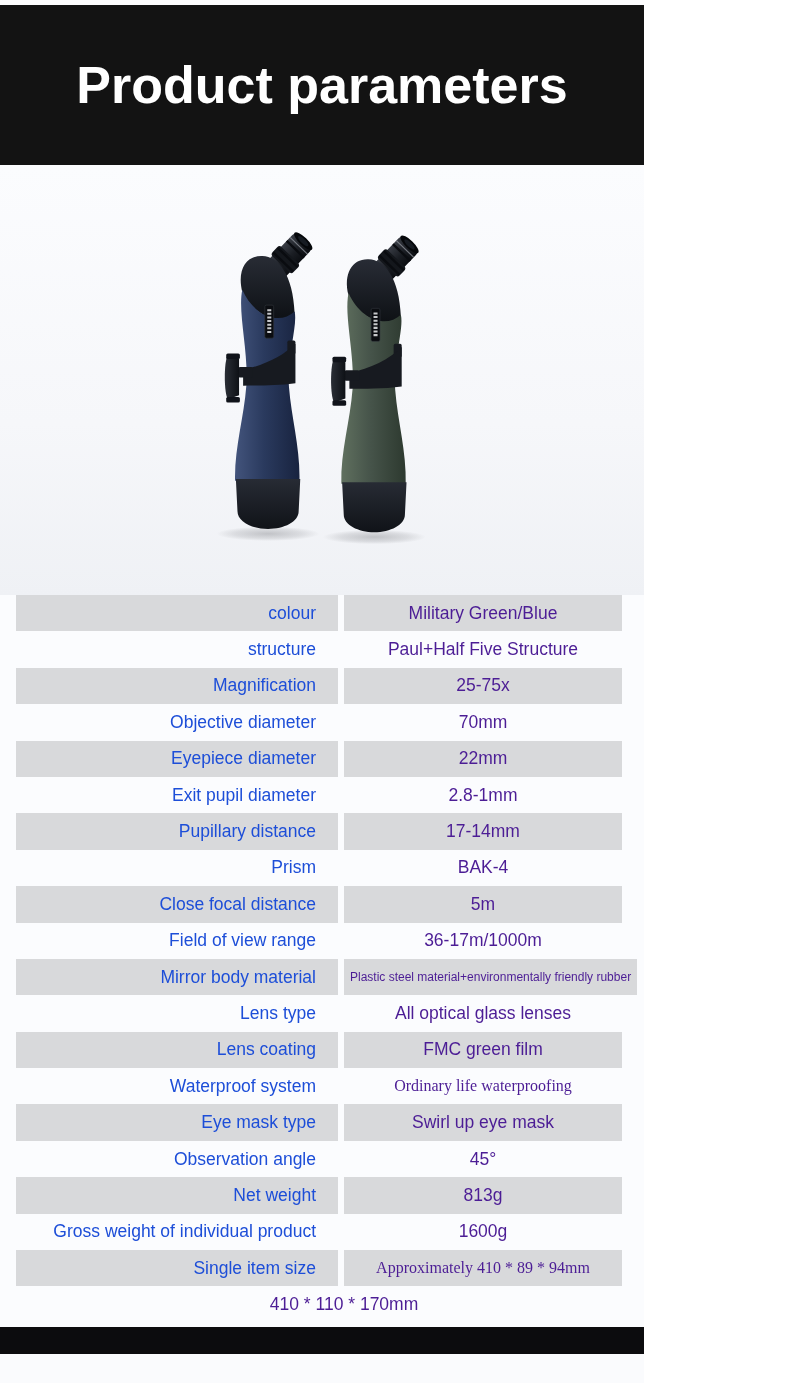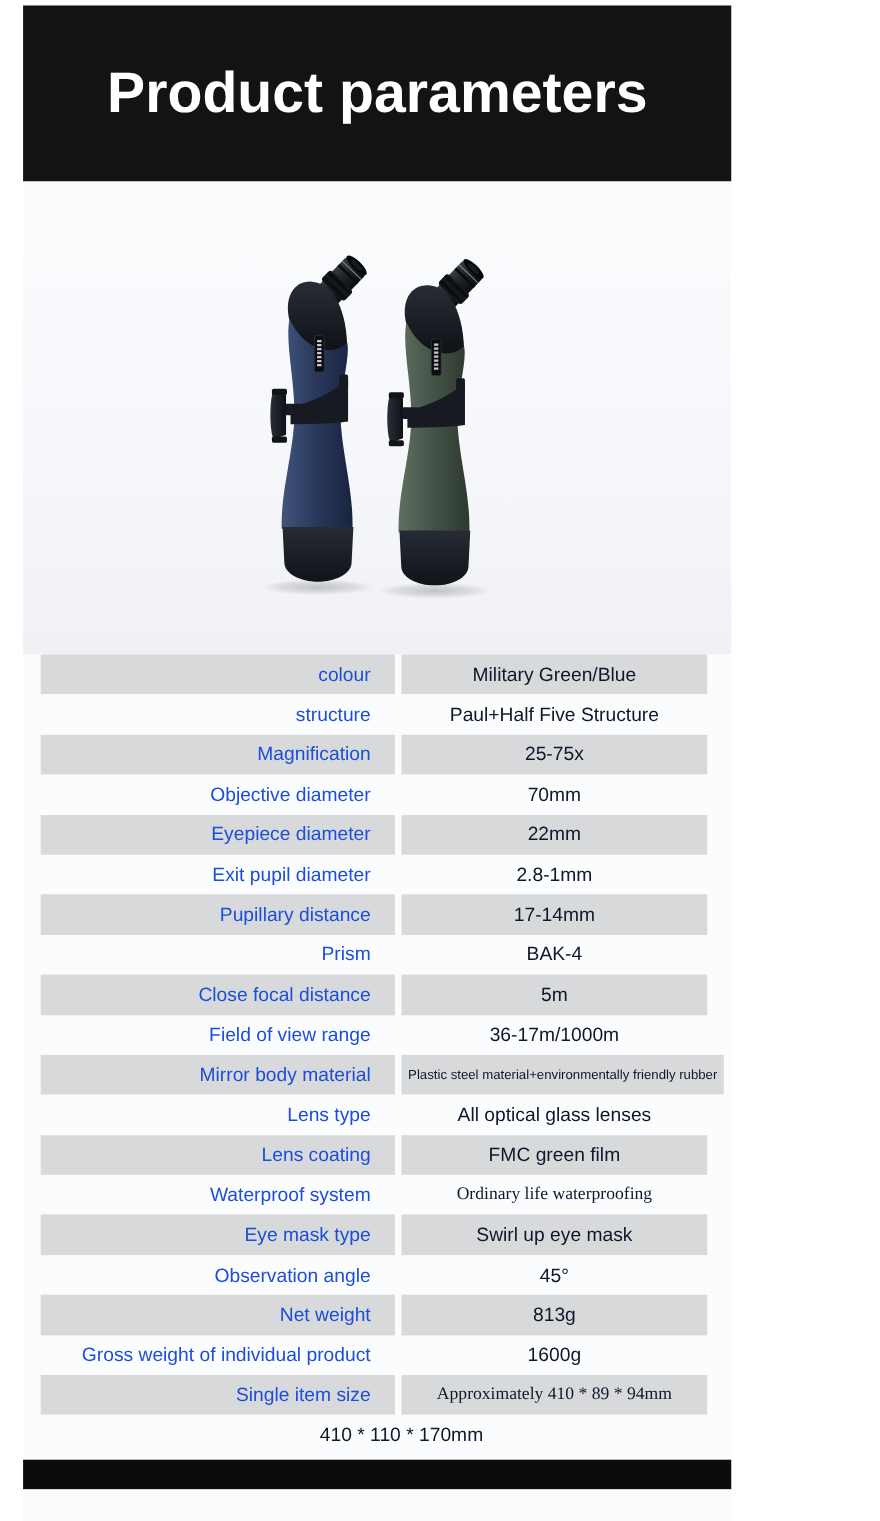--- a/index.html
+++ b/index.html
@@ -1,17 +1,17 @@
 <!DOCTYPE html>
 <html><head>
 <meta charset="utf-8">
 <style>
   html,body{margin:0;padding:0;background:#ffffff;}
   body{width:800px;font-family:"Liberation Sans",sans-serif;-webkit-font-smoothing:antialiased;}
-  .page{width:644px;height:1383px;display:flex;flex-direction:column;overflow:hidden;background:#ffffff;padding-left:21px;}
+  .page{width:644px;height:1383px;display:flex;flex-direction:column;overflow:hidden;background:#ffffff;}
 
   .top-strip{height:5px;background:#fdfdfe;}
 
   .banner{height:160px;background:#131313;display:flex;align-items:center;justify-content:center;}
   .banner h1{margin:0;color:#ffffff;font-size:52px;font-weight:bold;letter-spacing:0px;}
 
   .photo{height:430px;background:linear-gradient(180deg,#fbfcfe 0%,#f6f7fa 60%,#eff1f5 100%);
          display:flex;align-items:flex-start;justify-content:center;}
   .photo svg{display:block;}
 
@@ -28,21 +28,21 @@
   .tag-marks{stroke:#e8e9ec;stroke-width:5;opacity:.85;}
   .rib{stroke:#0a0c10;stroke-width:3;}
   .ring-light{stroke:#8a8e96;stroke-width:1.5;opacity:.8;}
 
   .spec-section{height:728px;background:#fbfcfe;}
   .spec-table{margin:0 22px 0 16px;}
   .spec-row{display:grid;grid-template-columns:322px 6px 1fr;height:36.4px;}
   .spec-row .cell{display:flex;align-items:center;}
   .spec-row.shade .cell{background:#d8d9db;}
   .spec-label{justify-content:flex-end;padding-right:22px;font-size:17.5px;color:#1d4ed8;white-space:nowrap;}
-  .spec-value{justify-content:center;font-size:17.5px;color:#0f172a;padding:0 6px;white-space:nowrap;}
+  .spec-value{justify-content:center;font-size:17.5px;color:#4c1d95;padding:0 6px;white-space:nowrap;}
   .spec-value.sm{font-size:16px;font-family:Liberation Serif, serif;}
   .spec-value.xs{font-size:12px;}
 
   .gap-strip{height:4px;background:#fbfcfe;}
   .bottom-bar{height:27px;background:#0c0c0e;}
   .footer-strip{flex:1;background:#fafbfd;}
 </style>
 </head>
 <body>
 

